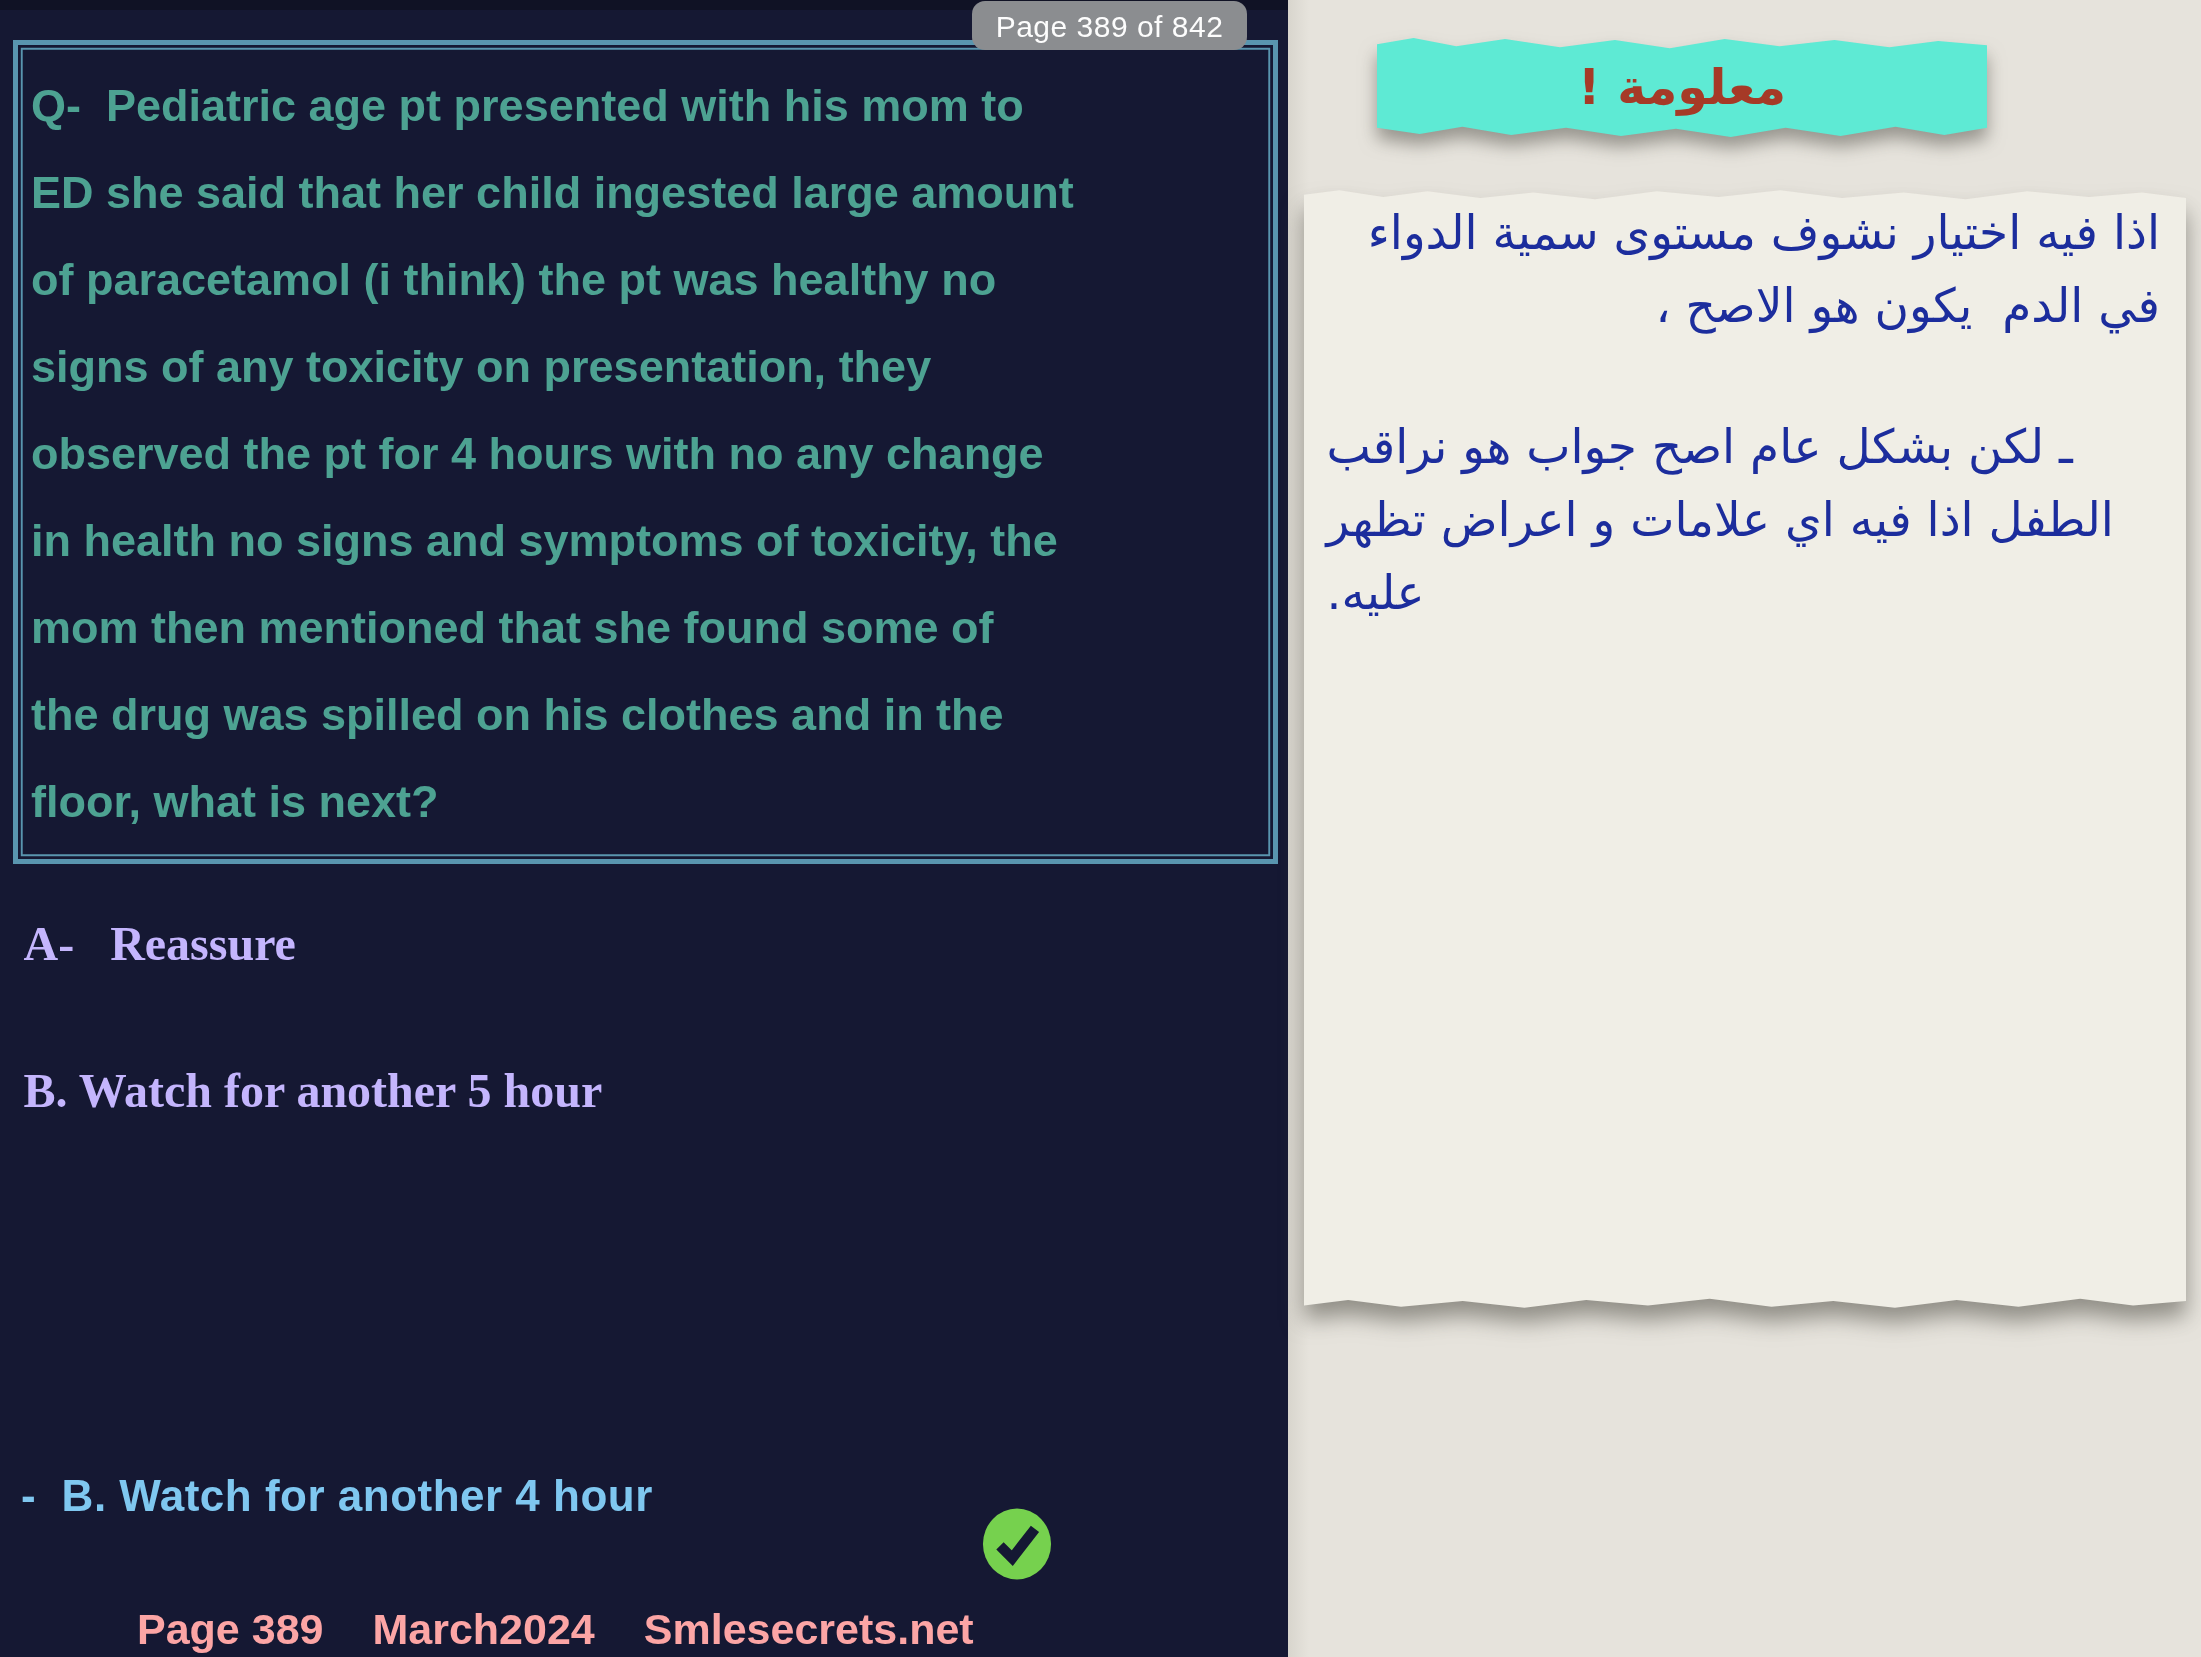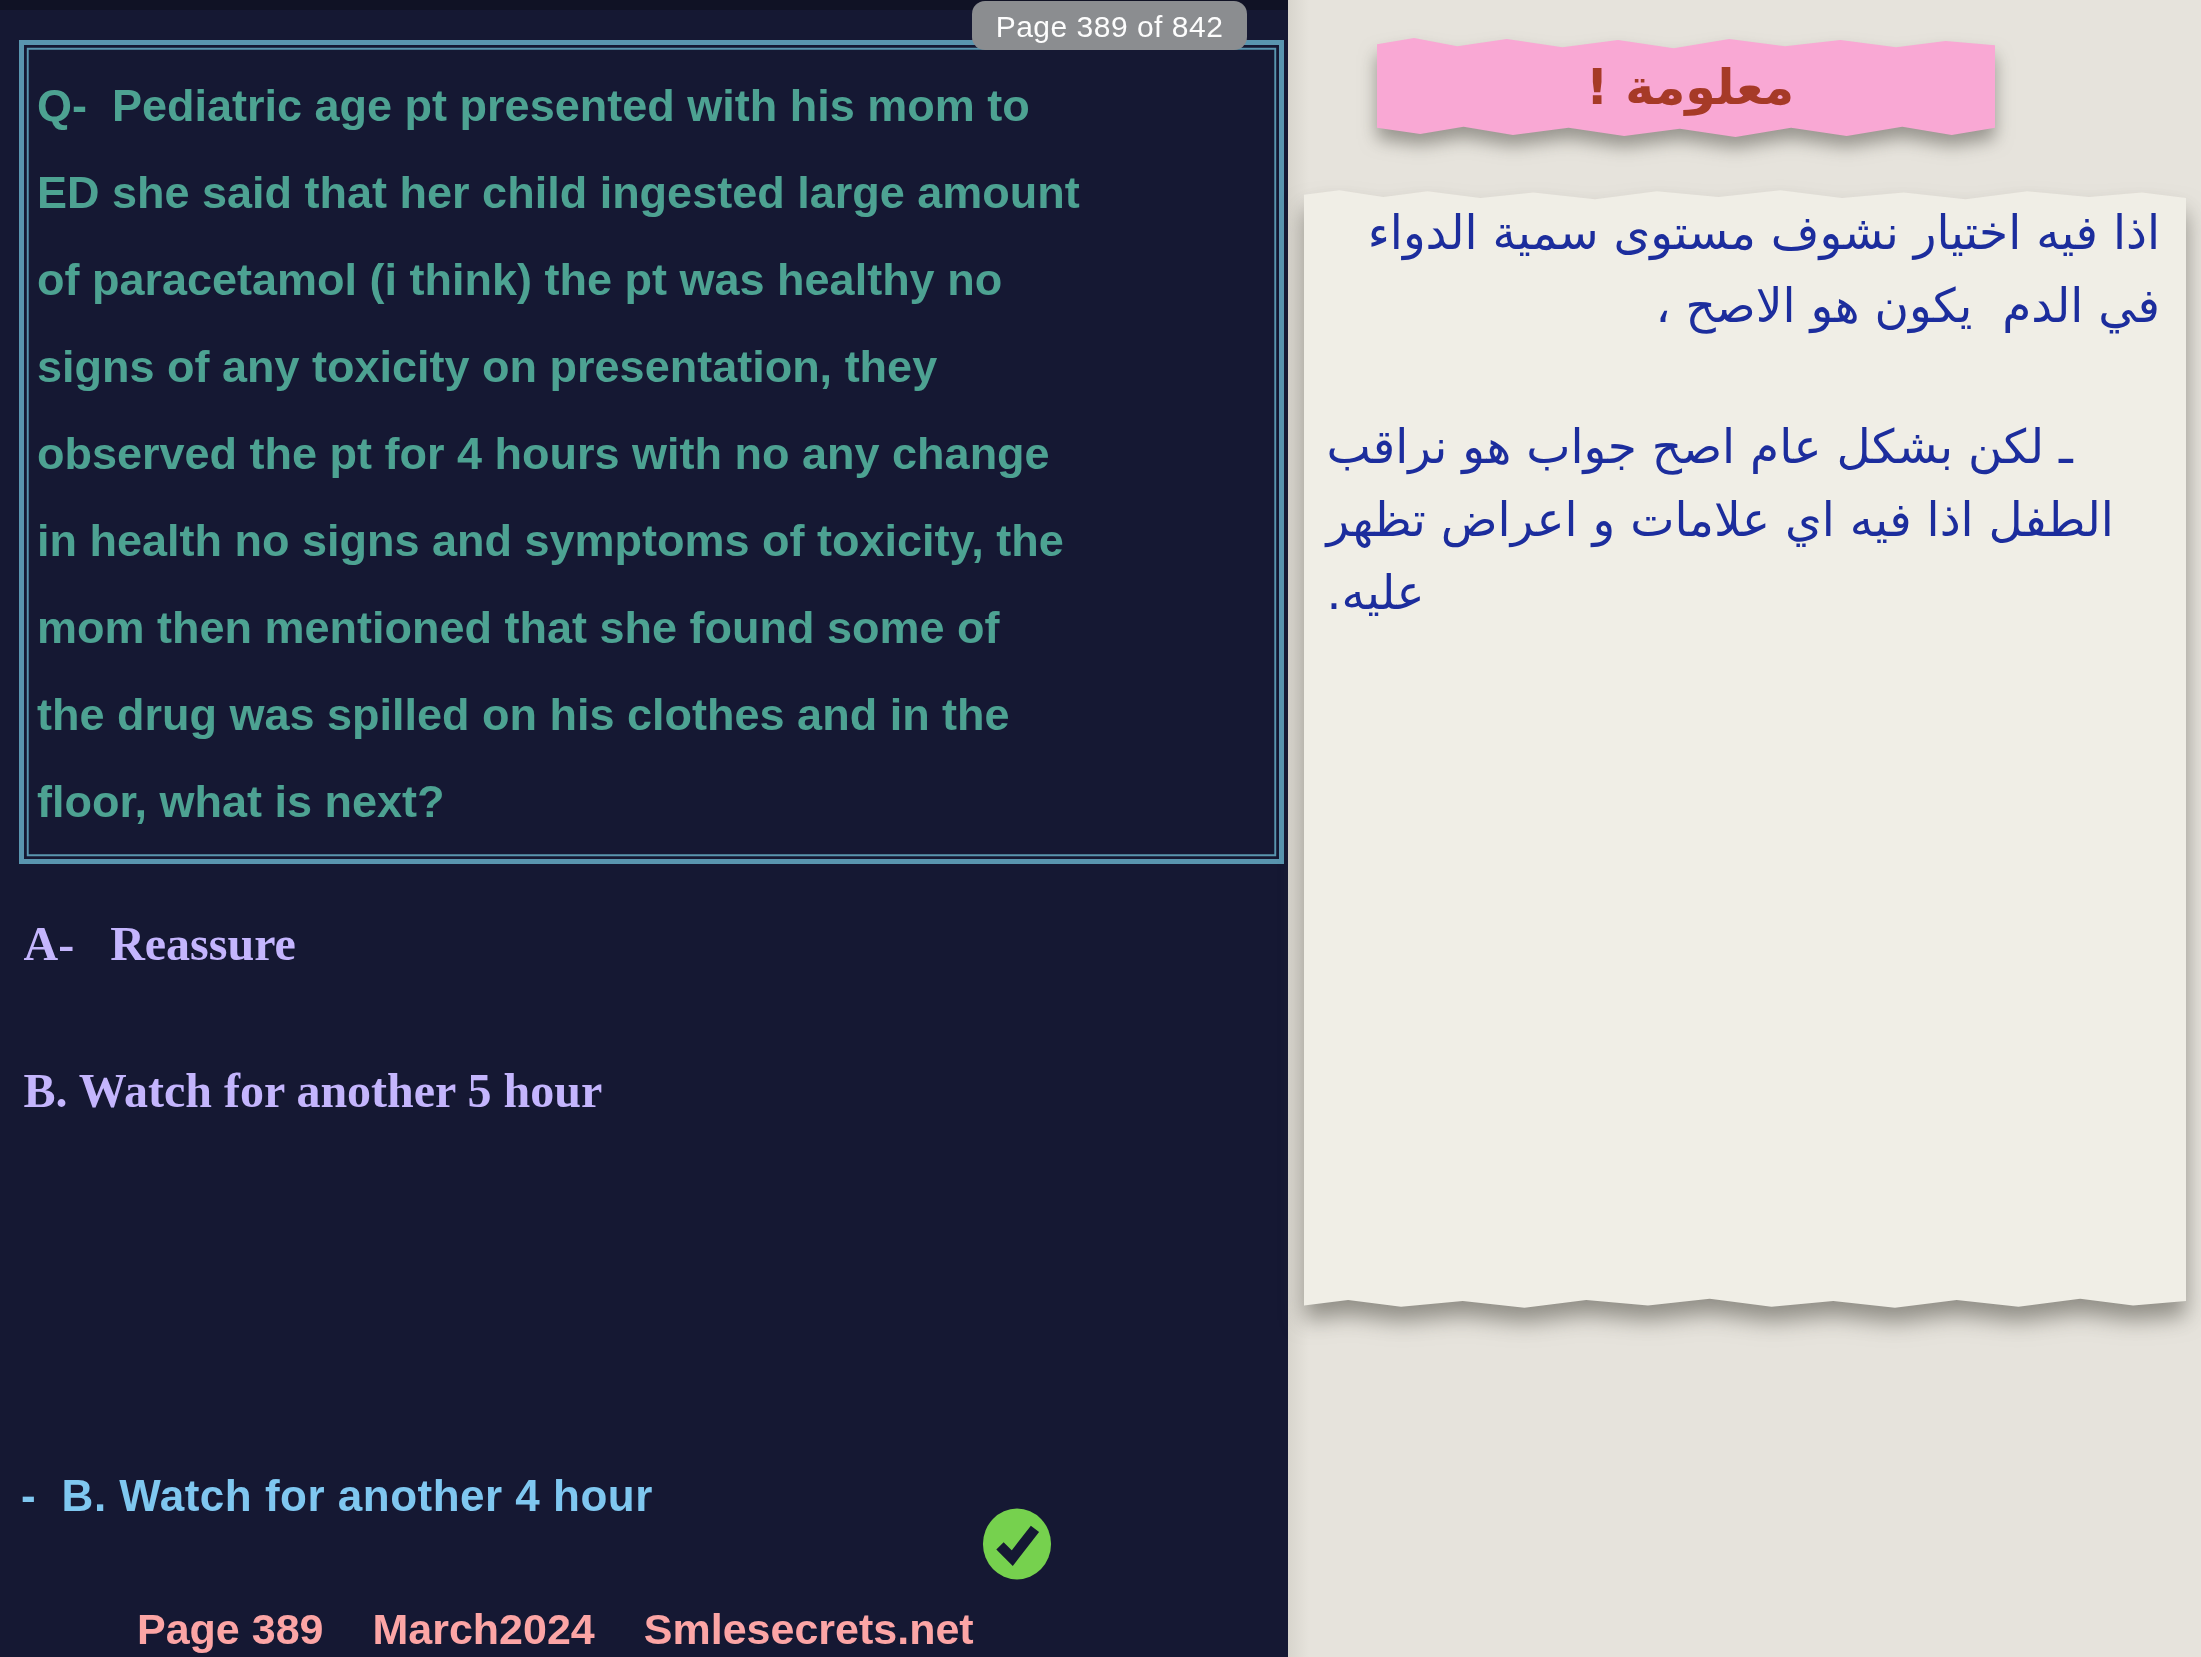--- a/index.html
+++ b/index.html
@@ -18,21 +18,20 @@
     font-size:30px;font-weight:400;display:flex;align-items:flex-end;
     justify-content:center;padding-bottom:5.6px;box-sizing:border-box;
     z-index:5;letter-spacing:0.5px;
   }
   .question-box{
     position:absolute;left:13px;top:30px;width:1265px;height:824px;
     box-sizing:border-box;
     border:5.6px solid #5995af;
     box-shadow:inset 0 0 0 2.8px #151833, inset 0 0 0 4.7px #5995af;
     background:#151833;
-    margin-left:6px;
   }
   .question-text{
     position:absolute;left:13px;top:17px;right:19px;
     color:#4da292;font-size:45px;font-weight:bold;line-height:87px;
     white-space:pre-wrap;letter-spacing:0px;
   }
   .option{
     position:absolute;left:23.5px;color:#c4b5fd;
     font-family:"Liberation Serif",serif;font-weight:bold;font-size:48px;
     white-space:pre-wrap;
@@ -60,24 +59,23 @@
   .right-panel::before{ 
     content:"";position:absolute;left:0;top:0;width:21px;height:100%;
     background:linear-gradient(90deg,#d8d5cd,#e6e3dc);
   }
   .strip-wrap{
     position:absolute;left:89px;top:36px;width:610px;height:102px;
     filter:drop-shadow(0 11.3px 8.5px rgba(88,86,78,0.55));
     z-index:3;
   }
   .title-strip{
-    width:100%;height:100%;background:#f9a8d4;
+    width:100%;height:100%;background:#5eead4;
     display:flex;align-items:center;justify-content:center;
     clip-path:polygon(0% 8%,6% 2%,13% 10%,21% 3%,30% 11%,39% 4%,48% 12%,57% 3%,66% 10%,75% 4%,84% 11%,92% 5%,100% 9%,100% 90%,93% 97%,85% 89%,76% 98%,67% 90%,58% 99%,49% 91%,40% 98%,31% 90%,22% 97%,14% 89%,7% 96%,0% 90%);
-    padding-left:8px;
   }
   .info-title{
     font-family:"DejaVu Sans",sans-serif;direction:rtl;
     color:#a63a27;font-size:49px;font-weight:bold;
   }
   .paper-wrap{
     position:absolute;left:16px;top:188px;width:882px;height:1122px;
     filter:drop-shadow(0 15px 11.3px rgba(88,86,78,0.6));
     z-index:2;
   }

